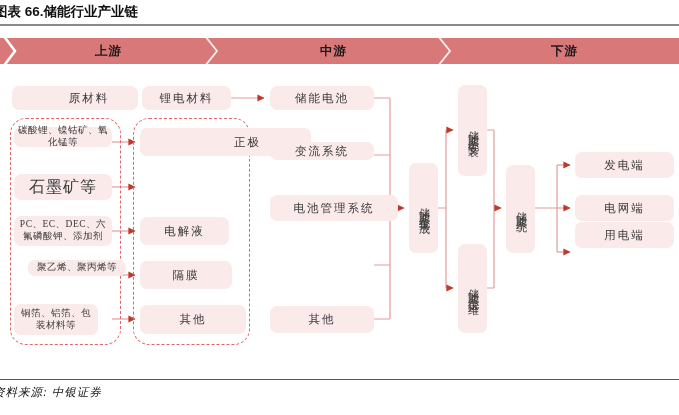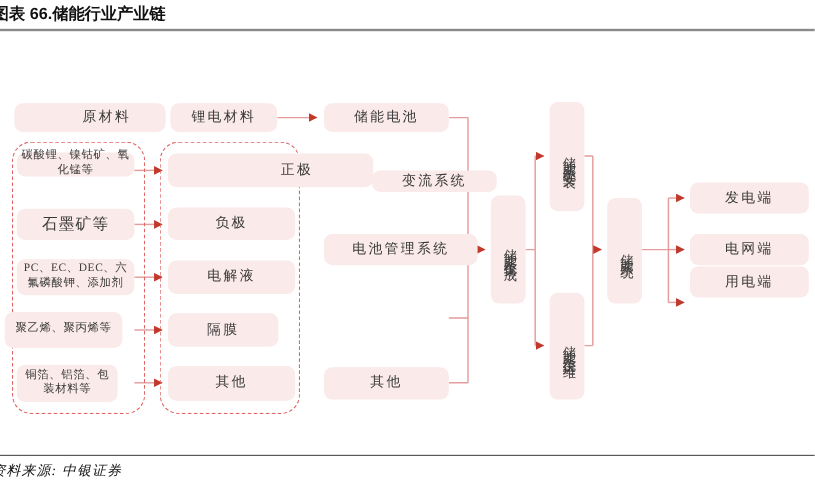--- a/index.html
+++ b/index.html
@@ -47,33 +47,33 @@
   .small{font-size:9.5px;letter-spacing:0.5px;padding:1px 4px;box-sizing:border-box;}
   .vbox{
     writing-mode:vertical-rl;text-orientation:upright;
     font-size:11px;letter-spacing:3px;
   }
 
   #n-raw{left:12px;top:86px;width:98px;height:24px;padding-left:28px;}
   #n-libmat{left:142px;top:86px;width:89px;height:24px;}
 
   #n-cathode-src{left:14px;top:127px;width:98px;height:20px;}
-  #n-anode-src{left:14px;top:174px;width:98px;height:26px;font-size:13px;letter-spacing:1px;}
+  #n-anode-src{left:14px;top:174px;width:98px;height:26px;font-size:16px;letter-spacing:1px;}
   #n-elec-src{left:14px;top:216px;width:98px;height:30px;}
-  #n-sep-src{left:4px;top:260px;width:98px;height:30px;}
+  #n-sep-src{left:28px;top:260px;width:98px;height:16px;}
   #n-oth-src{left:14px;top:304px;width:84px;height:31px;text-align:center;}
 
   #n-cathode{left:140px;top:128px;width:127px;height:28px;padding-left:44px;}
   #n-anode{left:140px;top:173px;width:106px;height:27px;}
-  #n-electrolyte{left:140px;top:217px;width:106px;height:28px;font-family:Liberation Mono, monospace;}
+  #n-electrolyte{left:140px;top:217px;width:89px;height:28px;}
   #n-separator{left:140px;top:261px;width:92px;height:28px;}
   #n-other-up{left:140px;top:305px;width:106px;height:29px;}
 
   #n-batt{left:270px;top:86px;width:104px;height:24px;}
-  #n-conv{left:270px;top:142px;width:104px;height:18px;margin-left:40px;}
+  #n-conv{left:270px;top:142px;width:104px;height:18px;}
   #n-bms{left:270px;top:195px;width:128px;height:26px;}
   #n-ems{left:270px;top:252px;width:104px;height:26px;}
   #n-other-mid{left:270px;top:306px;width:104px;height:27px;}
 
   #n-integration{left:409px;top:163px;width:29px;height:90px;}
   #n-install{left:458px;top:85px;width:29px;height:91px;}
   #n-om{left:458px;top:244px;width:29px;height:89px;}
   #n-system{left:506px;top:165px;width:29px;height:88px;}
 
   #n-gen{left:575px;top:152px;width:99px;height:26px;}
@@ -88,20 +88,30 @@
   }
 </style>
 </head>
 <body>
 
 <div class="stage">
 
   <div class="fig-title">图表 66.储能行业产业链</div>
   <div class="title-rule"></div>
 
+  <div class="banner">
+    <svg width="679" height="26">
+      <polyline points="3,-3 15,13 3,29" fill="none" stroke="#ffffff" stroke-width="2.6"></polyline>
+      <polyline points="205,-2 217,13 205,28" fill="none" stroke="#fdeeee" stroke-width="1.8"></polyline>
+      <polyline points="438,-2 450,13 438,28" fill="none" stroke="#fdeeee" stroke-width="1.8"></polyline>
+    </svg>
+    <div class="bseg bseg1">上游</div>
+    <div class="bseg bseg2">中游</div>
+    <div class="bseg bseg3">下游</div>
+  </div>
 
   <svg class="wires" width="679" height="415">
     <defs>
       <marker id="arr" markerWidth="7" markerHeight="7" refX="5.5" refY="3" orient="auto">
         <path d="M0,0 L6,3 L0,6 Z" fill="#c0392b"></path>
       </marker>
     </defs>
     <g stroke="#e59c9c" stroke-width="1.2" fill="none">
       <path d="M110,98 H136" marker-end="url(#arr)"></path>
       <path d="M231,98 H264" marker-end="url(#arr)"></path>
@@ -130,21 +140,20 @@
   <div class="box" id="n-raw">原材料</div>
   <div class="box" id="n-libmat">锂电材料</div>
 
   <div class="box small" id="n-cathode-src">碳酸锂、镍钴矿、氧化锰等</div>
   <div class="box" id="n-anode-src">石墨矿等</div>
   <div class="box small" id="n-elec-src">PC、EC、DEC、六氟磷酸钾、添加剂</div>
   <div class="box small" id="n-sep-src">聚乙烯、聚丙烯等</div>
   <div class="box small" id="n-oth-src">铜箔、铝箔、包装材料等</div>
 
   <div class="box" id="n-cathode">正极</div>
-  <div class="box" id="n-anode">负极</div>
   <div class="box" id="n-electrolyte">电解液</div>
   <div class="box" id="n-separator">隔膜</div>
   <div class="box" id="n-other-up">其他</div>
 
   <div class="box" id="n-batt">储能电池</div>
   <div class="box" id="n-conv">变流系统</div>
   <div class="box" id="n-bms">电池管理系统</div>
   <div class="box" id="n-other-mid">其他</div>
 
   <div class="box vbox" id="n-integration">储能系统集成</div>

